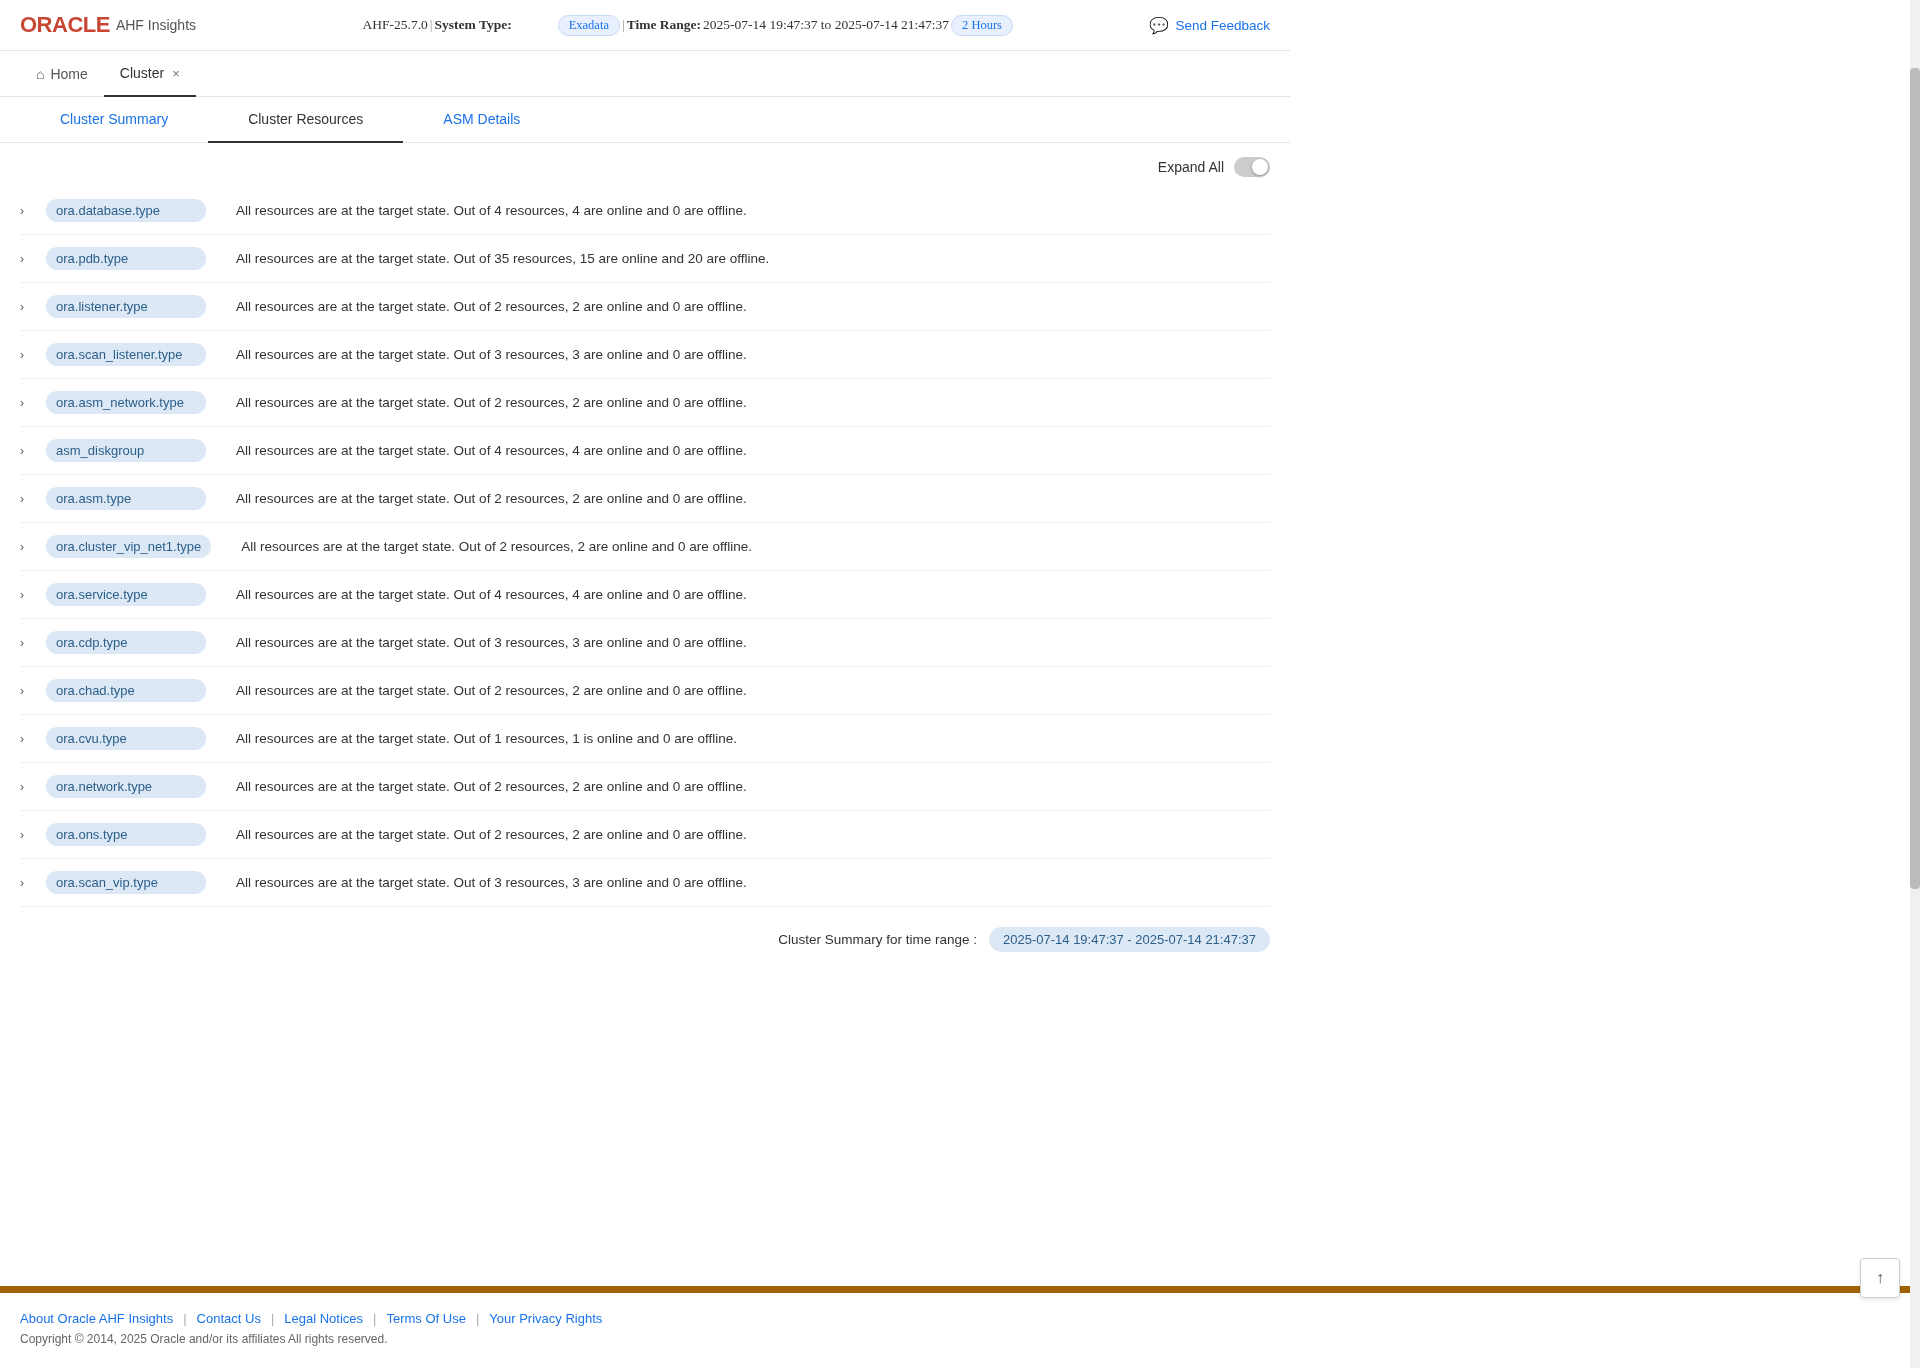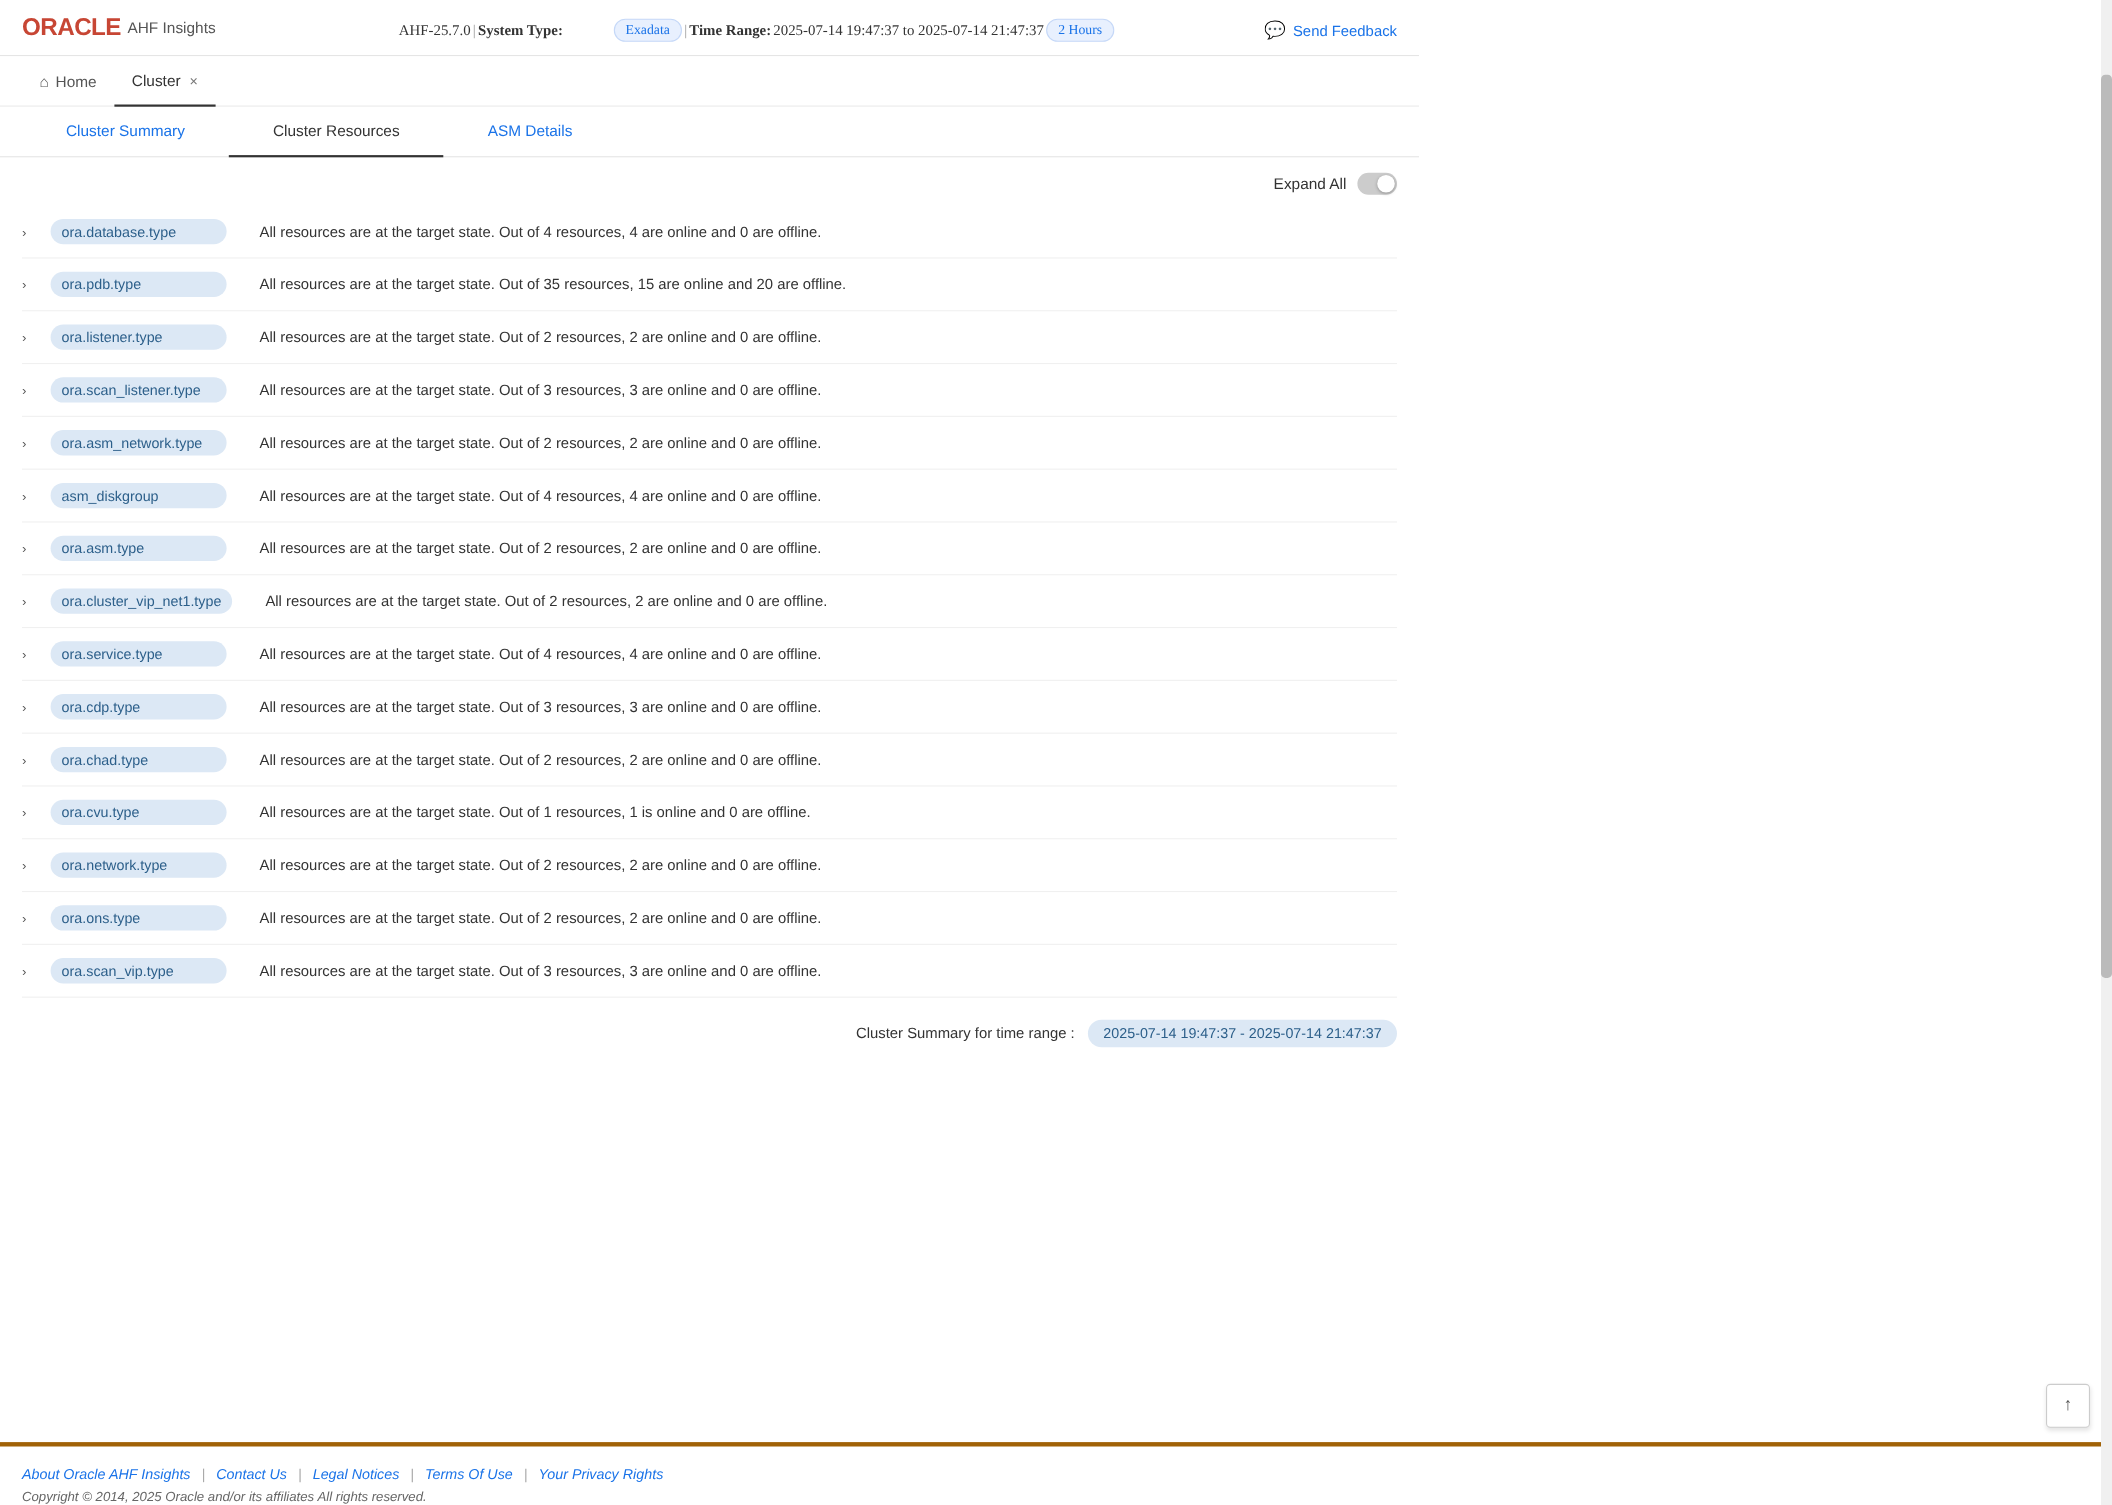--- a/index.html
+++ b/index.html
@@ -9,21 +9,21 @@
       color: #333;
       background: #fff;
       width: 1290px;
       min-height: 1368px;
       position: relative;
     }
 
     
     .header {
       display: flex;
-      align-items: flex-end;
+      align-items: center;
       padding: 12px 20px;
       border-bottom: 1px solid #e5e5e5;
       background: #fff;
     }
     .logo-area {
       display: flex;
       align-items: center;
       gap: 6px;
       margin-right: 30px;
     }
@@ -241,23 +241,22 @@
       font-size: 13px;
     }
 
     
     .footer {
       position: fixed;
       bottom: 0;
       left: 0;
       right: 0;
       background: #fff;
-      border-top: 4px solid #a16207;
-      padding: 18px 20px 0;
-      font-style: italic;
+      border-top: 7px solid #a16207;
+      padding: 18px 20px 22px;
     }
     .footer-links {
       display: flex;
       align-items: center;
       gap: 0;
       flex-wrap: wrap;
       margin-bottom: 6px;
     }
     .footer-link {
       color: #1a73e8;

